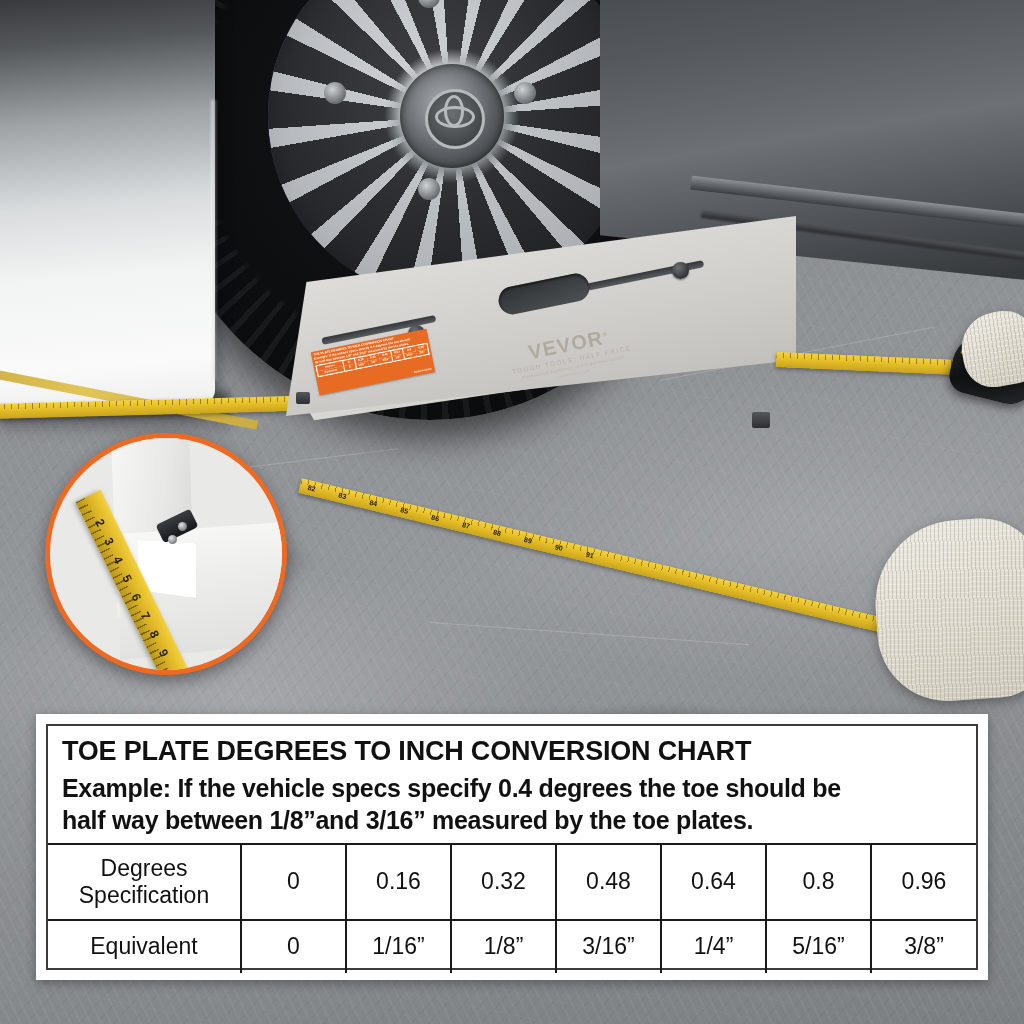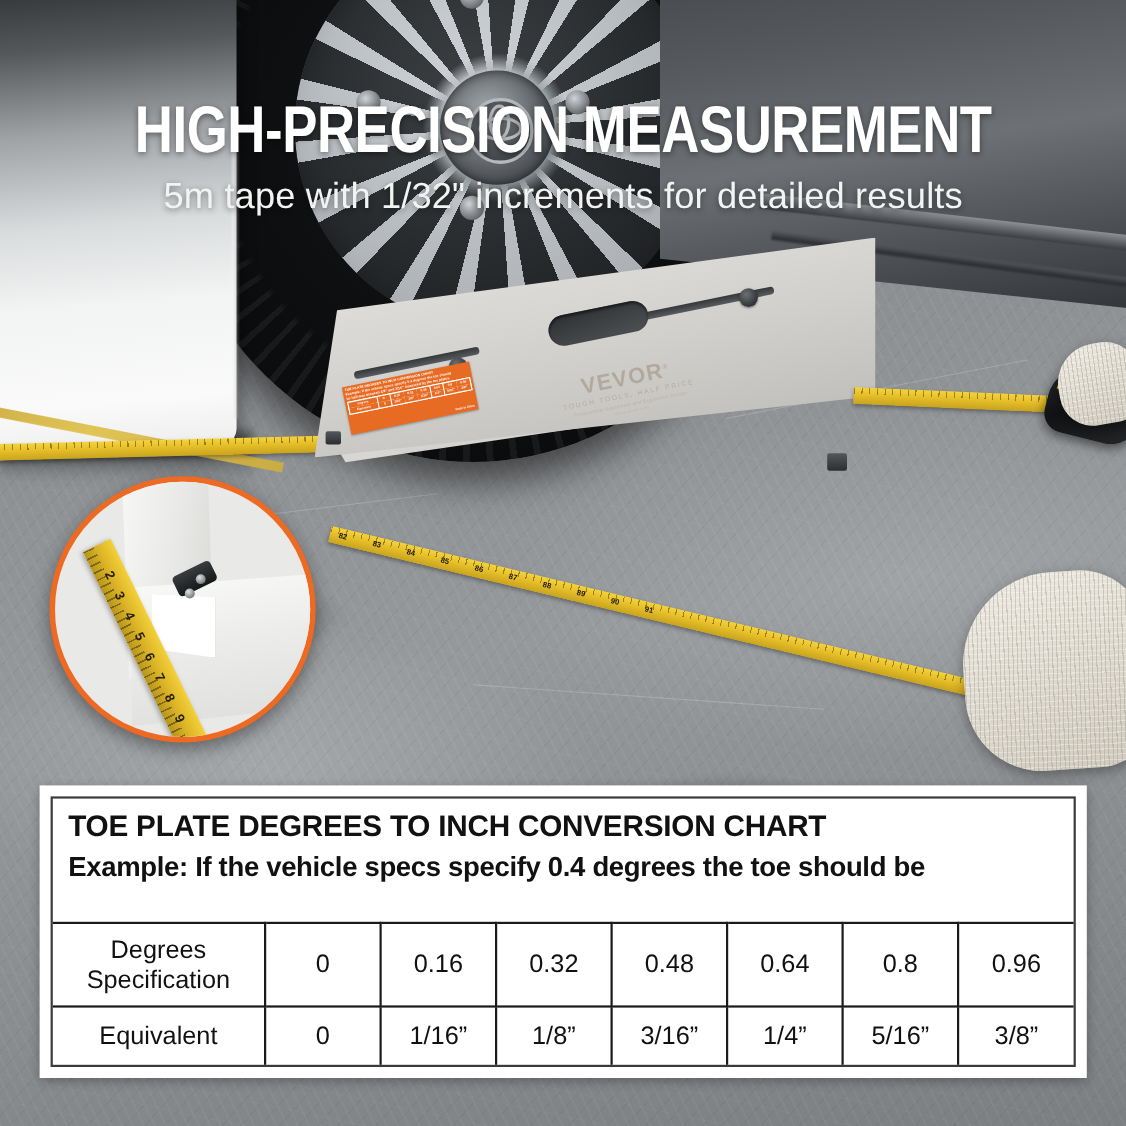--- a/index.html
+++ b/index.html
@@ -724,32 +724,29 @@
           <span>7</span>
           <span>8</span>
           <span>9</span>
         </div>
       </div>
       <div class="inset-hook"></div>
       <div class="inset-rivet" style="left:128px; top:84px;"></div>
       <div class="inset-rivet" style="left:118px; top:97px;"></div>
     </div>
 
-    <div class="headline-wrap">
-      <div class="headline">HIGH-PRECISION MEASUREMENT</div>
-      <div class="subhead">5m tape with 1/32" increments for detailed results</div>
-    </div>
   </div>
 
   <div class="panel">
     <div class="panel-inner">
       <div class="panel-head">
         <div class="panel-title">TOE PLATE DEGREES TO INCH CONVERSION CHART</div>
         <div class="panel-example">
           <div>Example: If the vehicle specs specify 0.4 degrees the toe should be</div>
+          <div>half way between 1/8”and 3/16” measured by the toe plates.</div>
         </div>
       </div>
 
       <table class="conv">
         <tbody>
             <tr class="r1">
           <td class="rowlabel">
             <div>Degrees</div>
             <div>Specification</div>
           </td>

